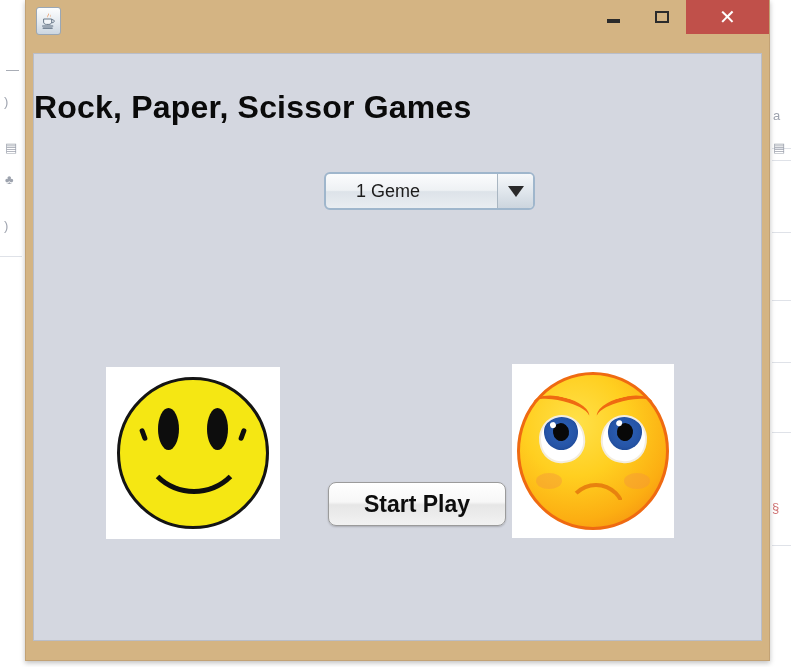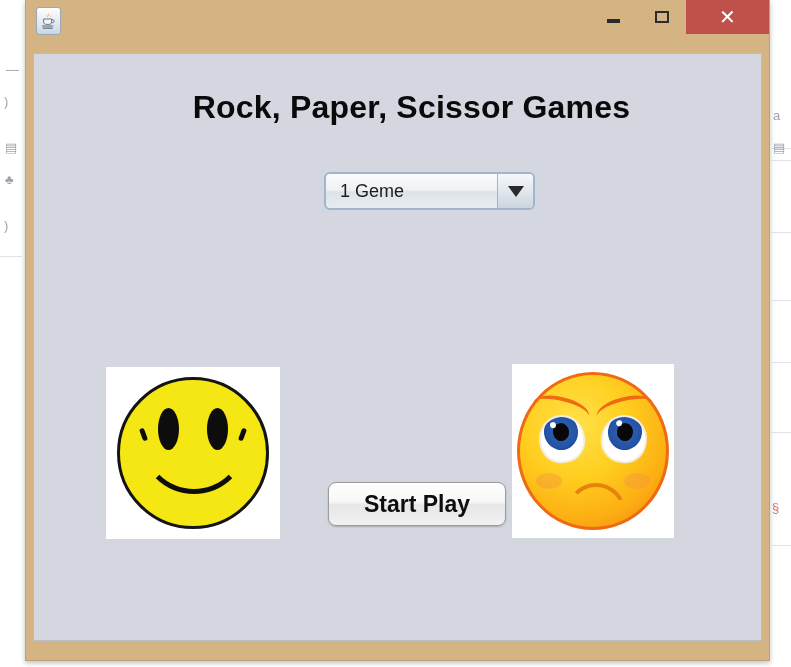--- a/index.html
+++ b/index.html
@@ -97,44 +97,43 @@
     position: absolute;
     left: 7px; top: 53px;
     width: 729px; height: 588px;
     background: #d4d7e0;
     border: 1px solid #b9bdc8;
   }
 
   #game-title {
     position: absolute;
     left: 0; right: 0; top: 35px;
-    text-align: center;
+    text-align: left;
     font-size: 32px;
     font-weight: bold;
     color: #0a0a0a;
     letter-spacing: .2px;
-    margin-left: 28px;
   }
 
   
   #mode-select {
     position: absolute;
     left: 290px; top: 118px;
     width: 211px; height: 38px;
     border: 2px solid #9fb6cc;
     border-radius: 6px;
     background: linear-gradient(#fbfcfd 0%, #eef1f4 48%, #dde3e9 52%, #e9edf1 100%);
     display: flex;
     align-items: stretch;
     overflow: hidden;
   }
   #mode-select-value {
     flex: 1;
     display: flex; align-items: center;
-    padding-left: 14px;
+    padding-left: 30px;
     font-size: 18px;
     color: #1c1c1c;
   }
   #mode-select-arrow {
     width: 36px;
     border-left: 1px solid #a9b6c2;
     background: linear-gradient(#f6f8fa 0%, #e1e7ed 50%, #ccd5de 100%);
     display: flex; align-items: center; justify-content: center;
   }
   .tri-down {

